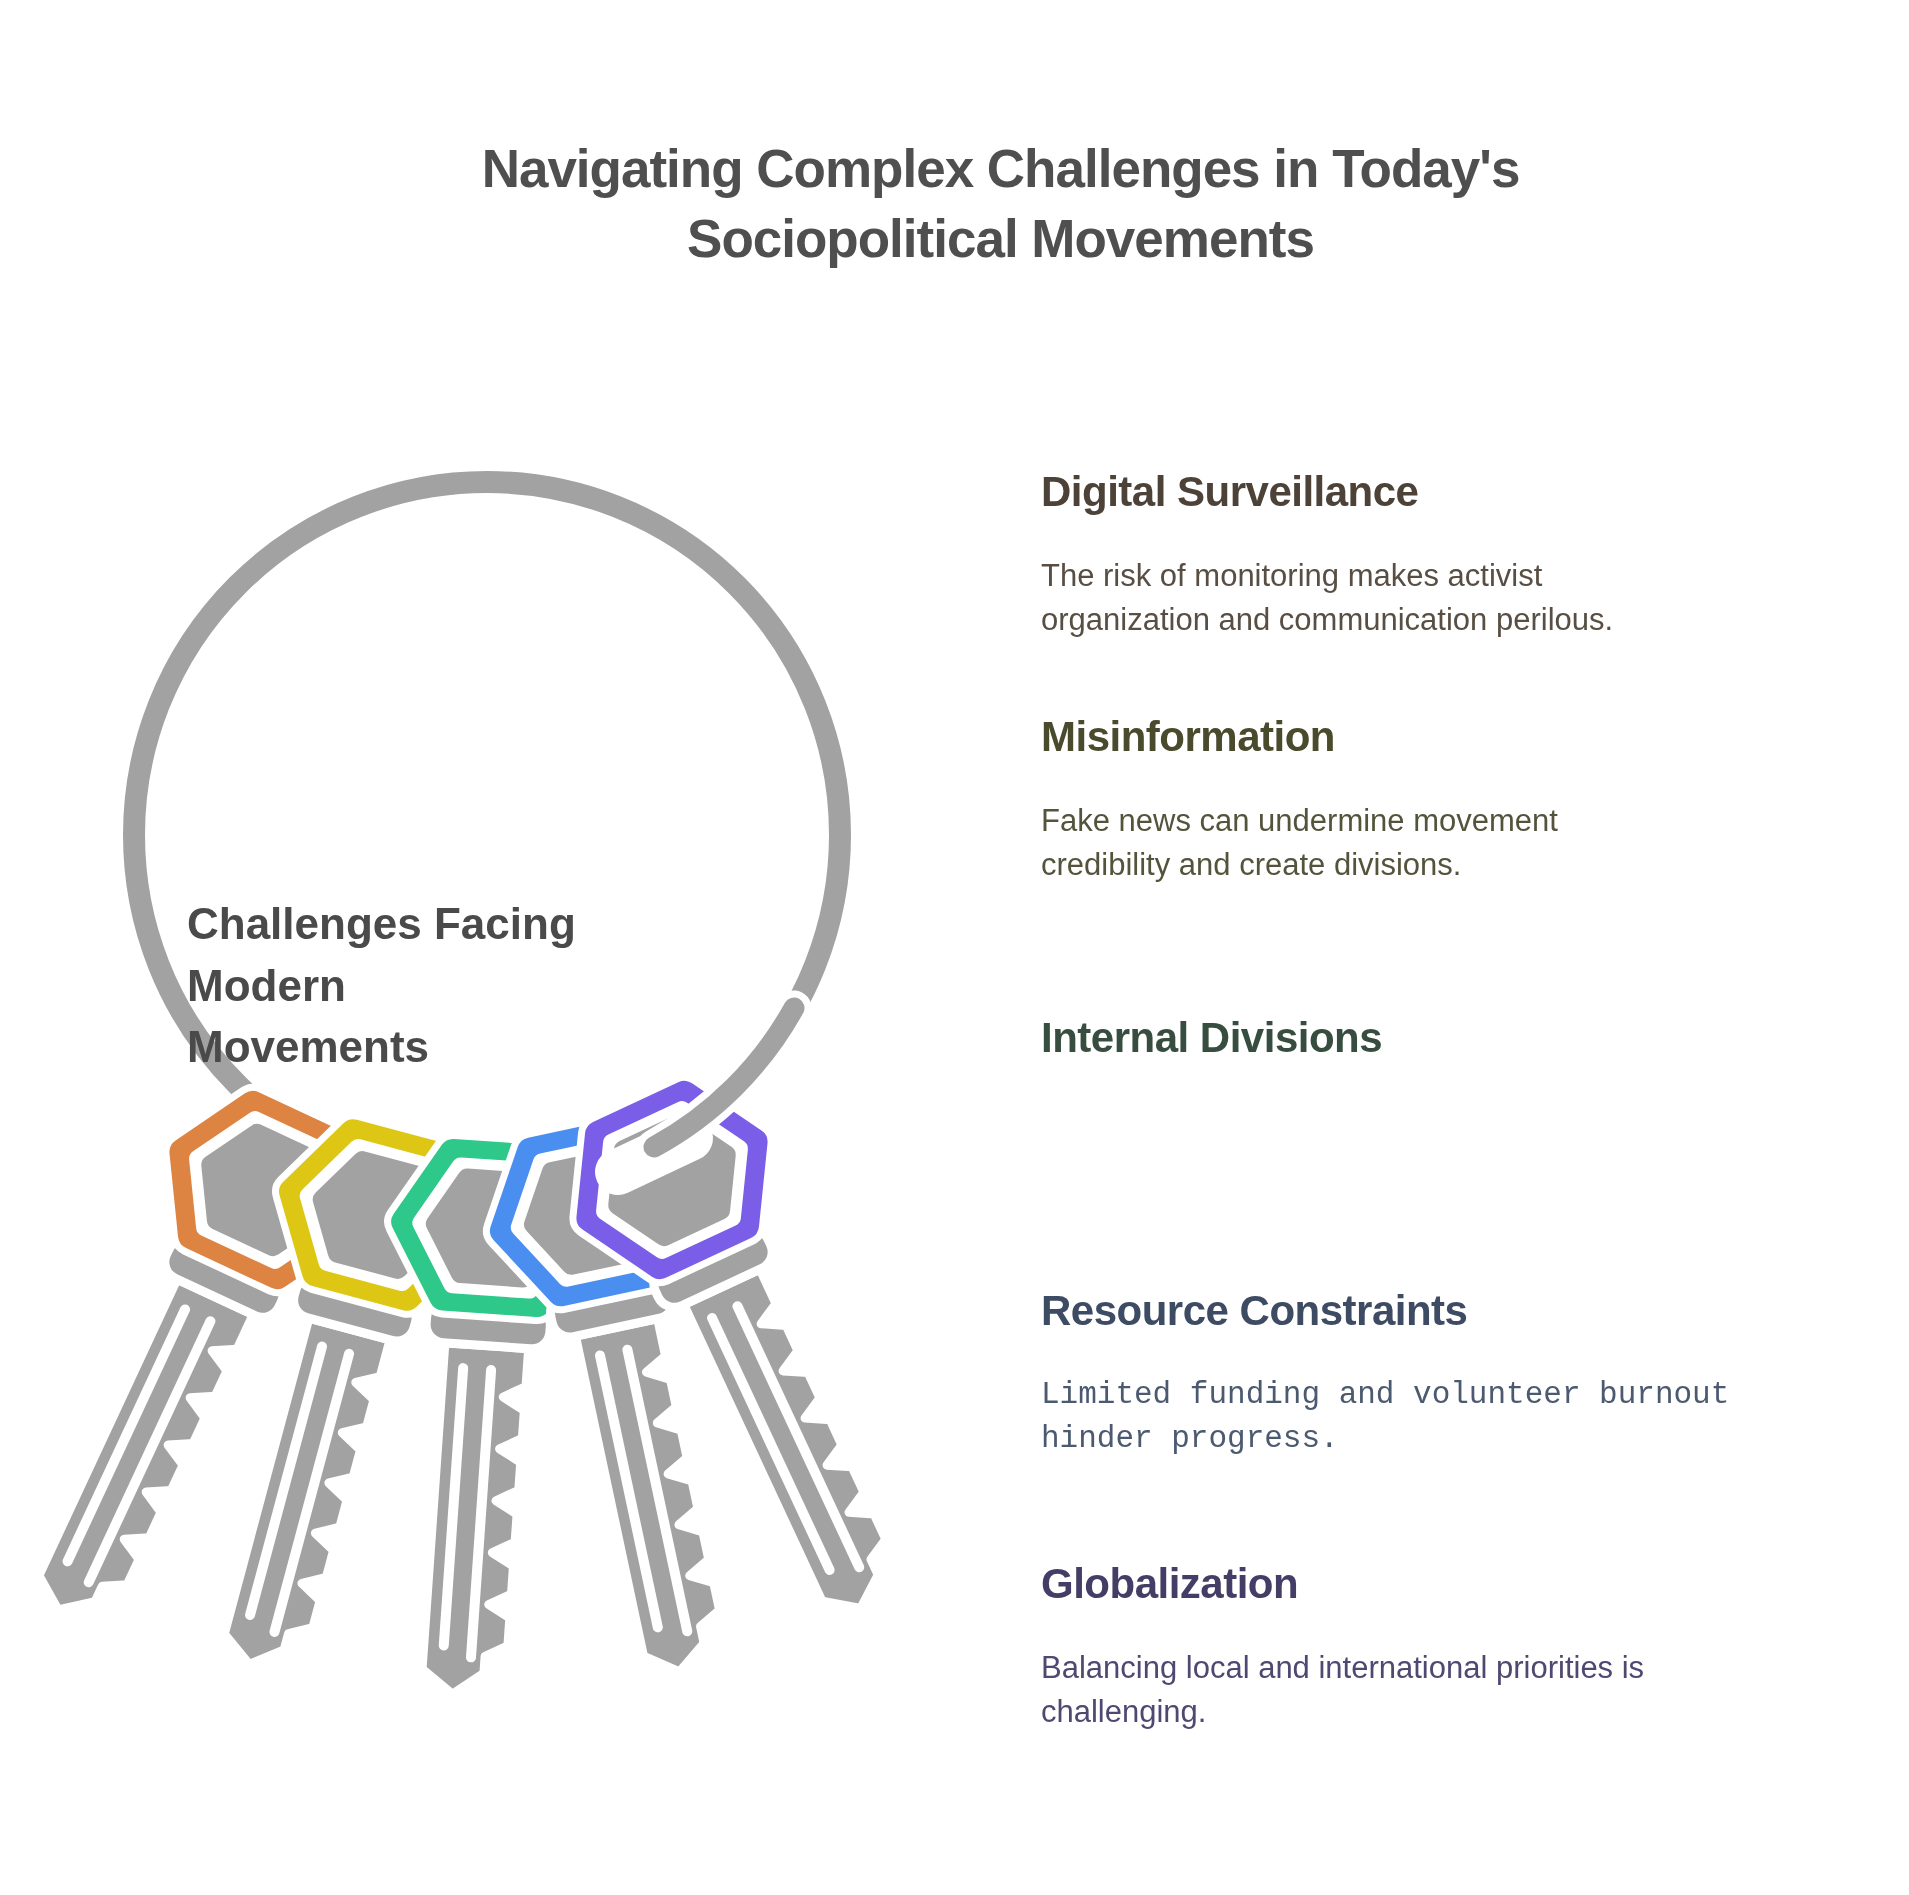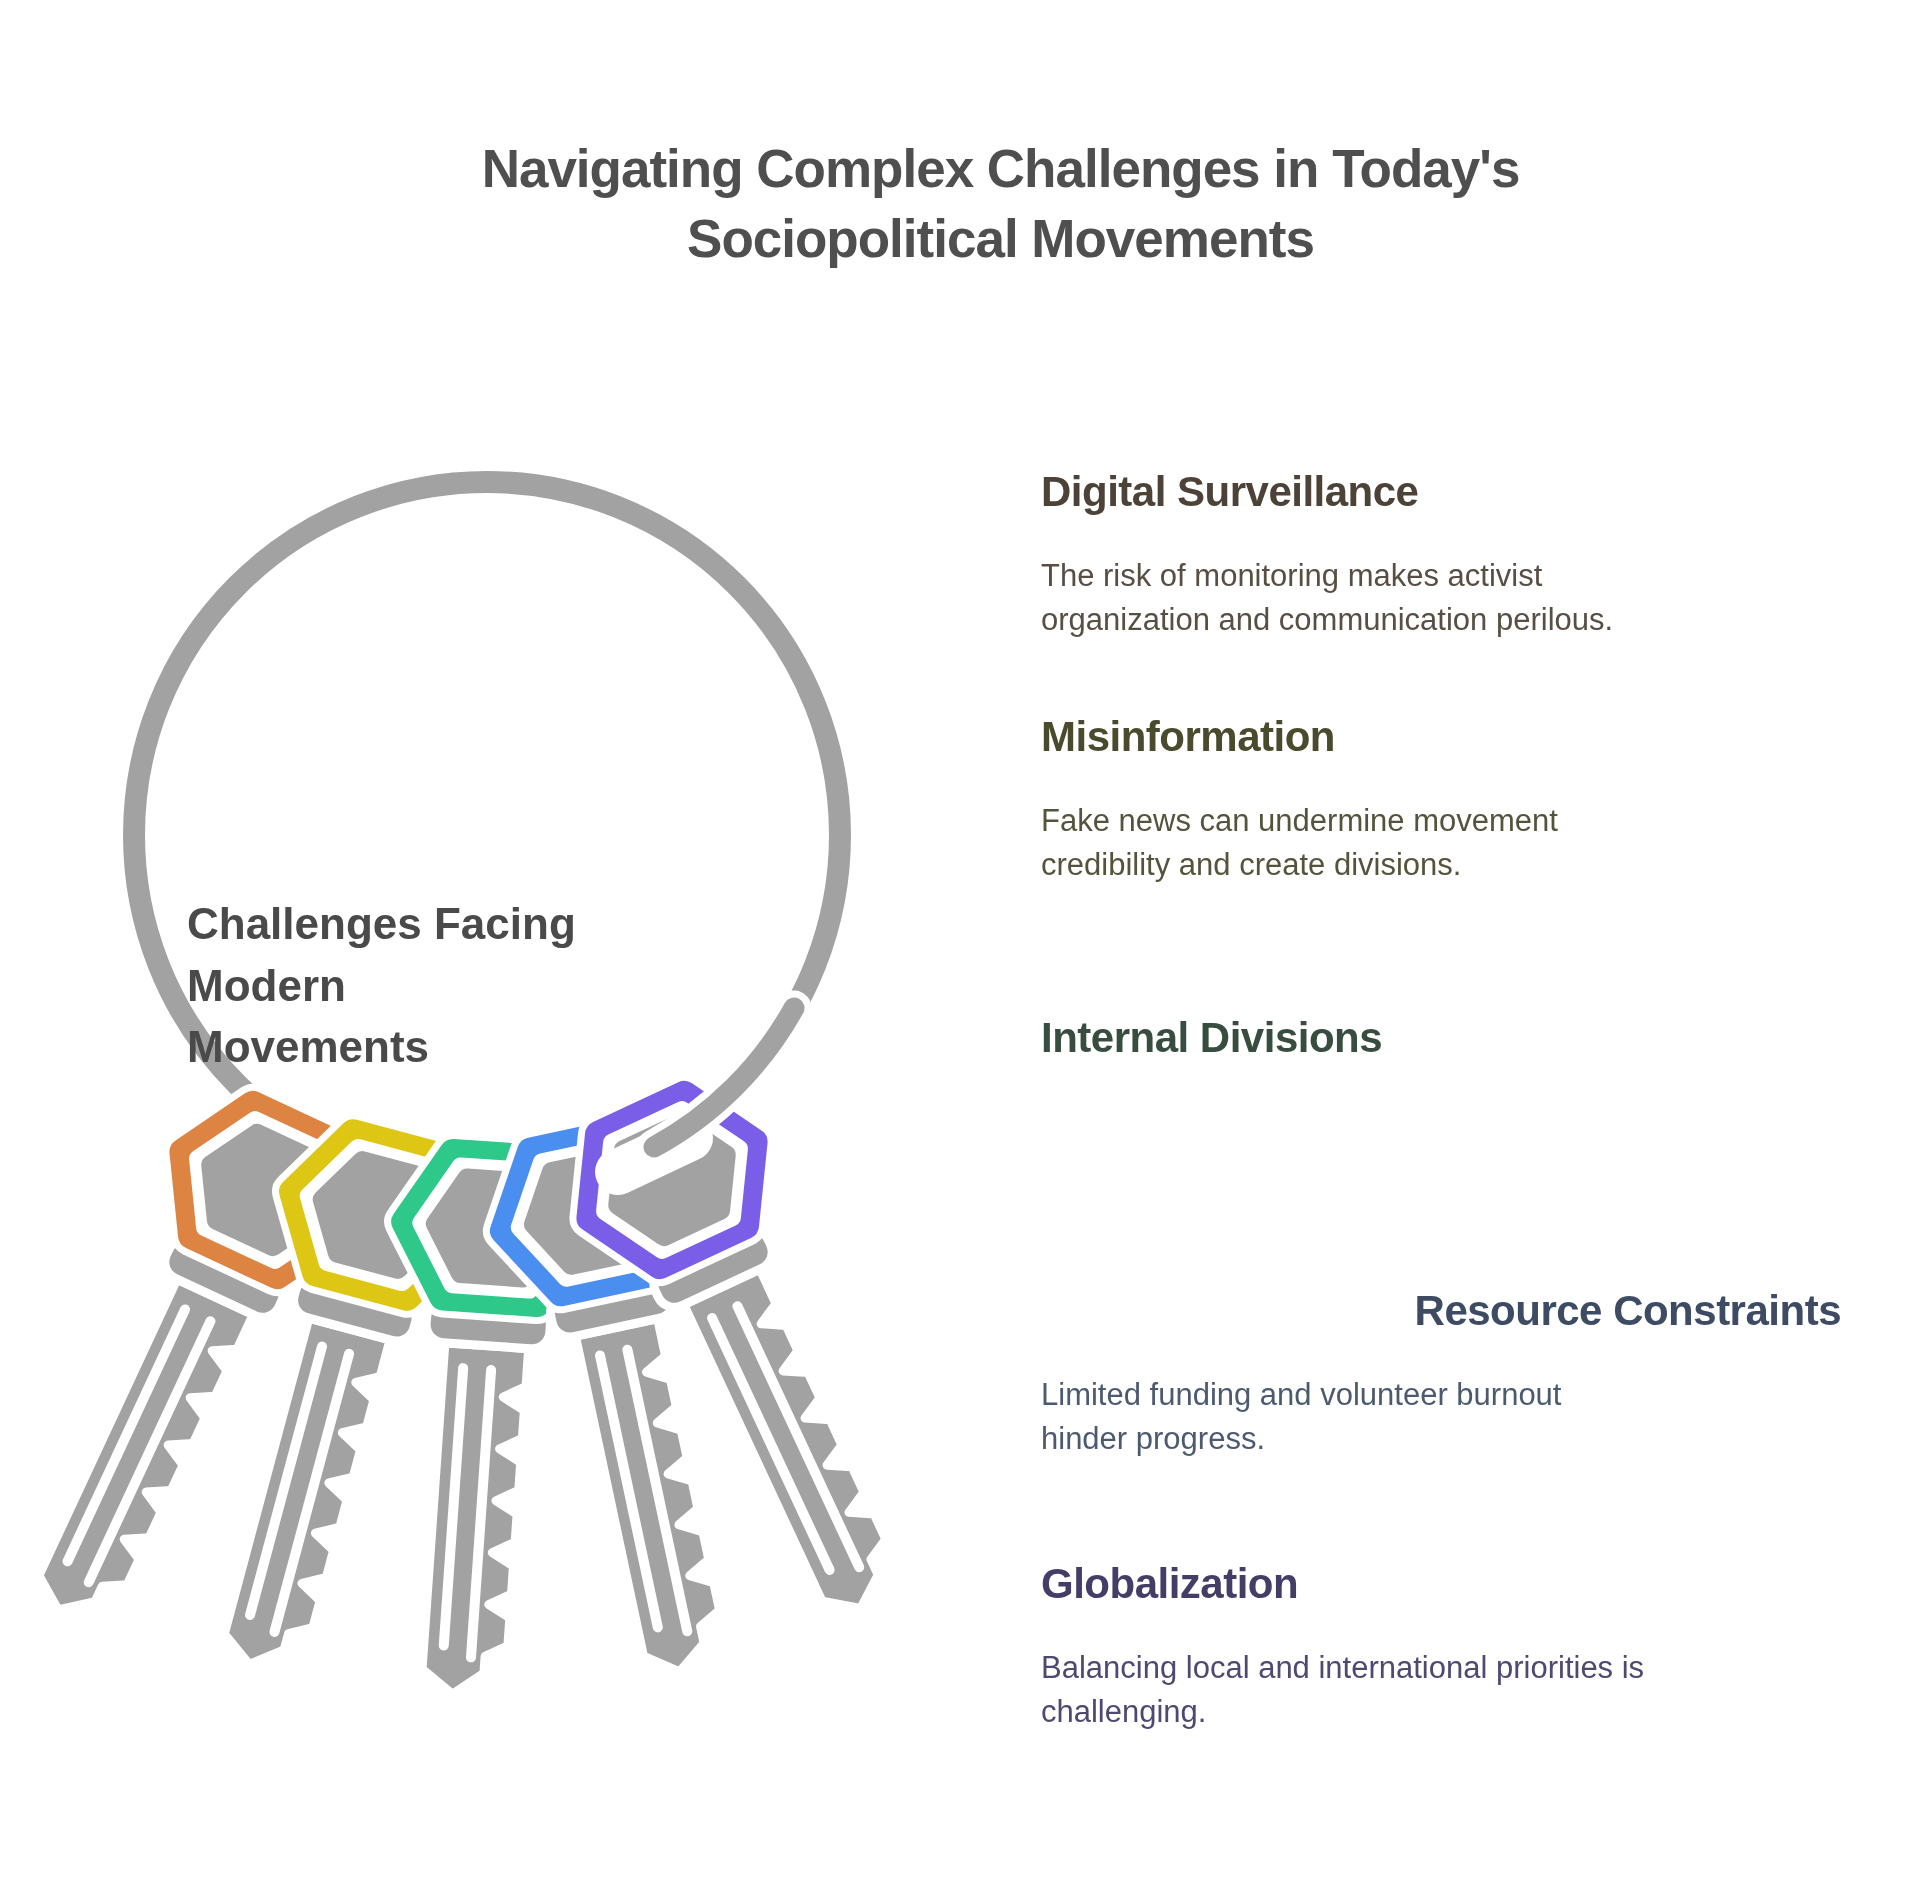--- a/index.html
+++ b/index.html
@@ -129,22 +129,22 @@
   <h2 style="color: rgb(74, 74, 45);">Misinformation</h2>
   <p style="color: rgb(84, 84, 60);">Fake news can undermine movement
 credibility and create divisions.</p>
 </section>
 
 <section class="card s3">
   <h2 style="color: rgb(55, 77, 63);">Internal Divisions</h2>
 </section>
 
 <section class="card s4">
-  <h2 style="color: rgb(61, 75, 99); text-align: right;">Resource Constraints</h2>
-  <p style="color: rgb(76, 90, 112);">Limited funding and volunteer burnout
+  <h2 style="color: rgb(61, 75, 99);">Resource Constraints</h2>
+  <p style="color: rgb(76, 90, 112); font-family: Liberation Mono, monospace;">Limited funding and volunteer burnout
 hinder progress.</p>
 </section>
 
 <section class="card s5">
   <h2 style="color: rgb(68, 62, 102);">Globalization</h2>
   <p style="color: rgb(79, 72, 113);">Balancing local and international priorities is
 challenging.</p>
 </section>
 
 </body></html>

